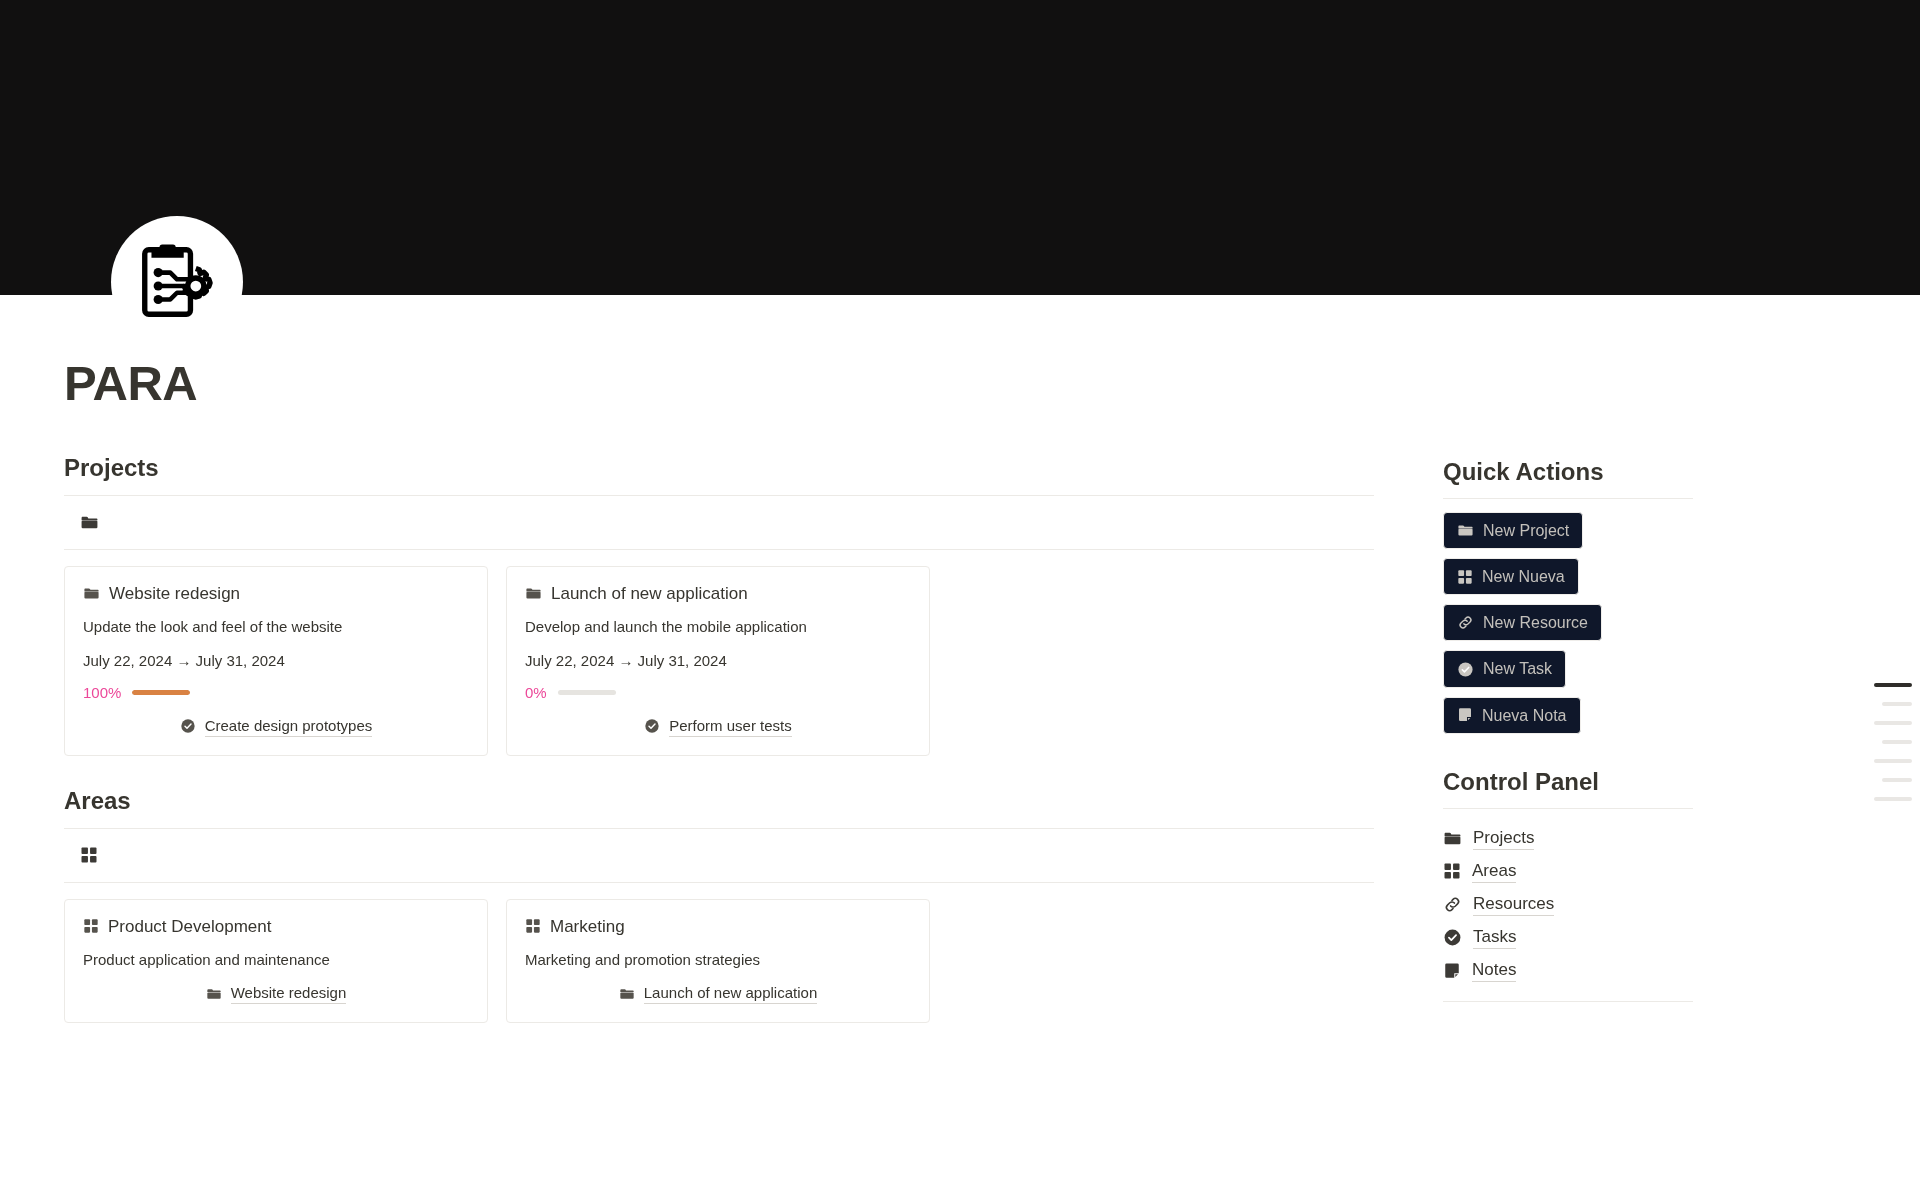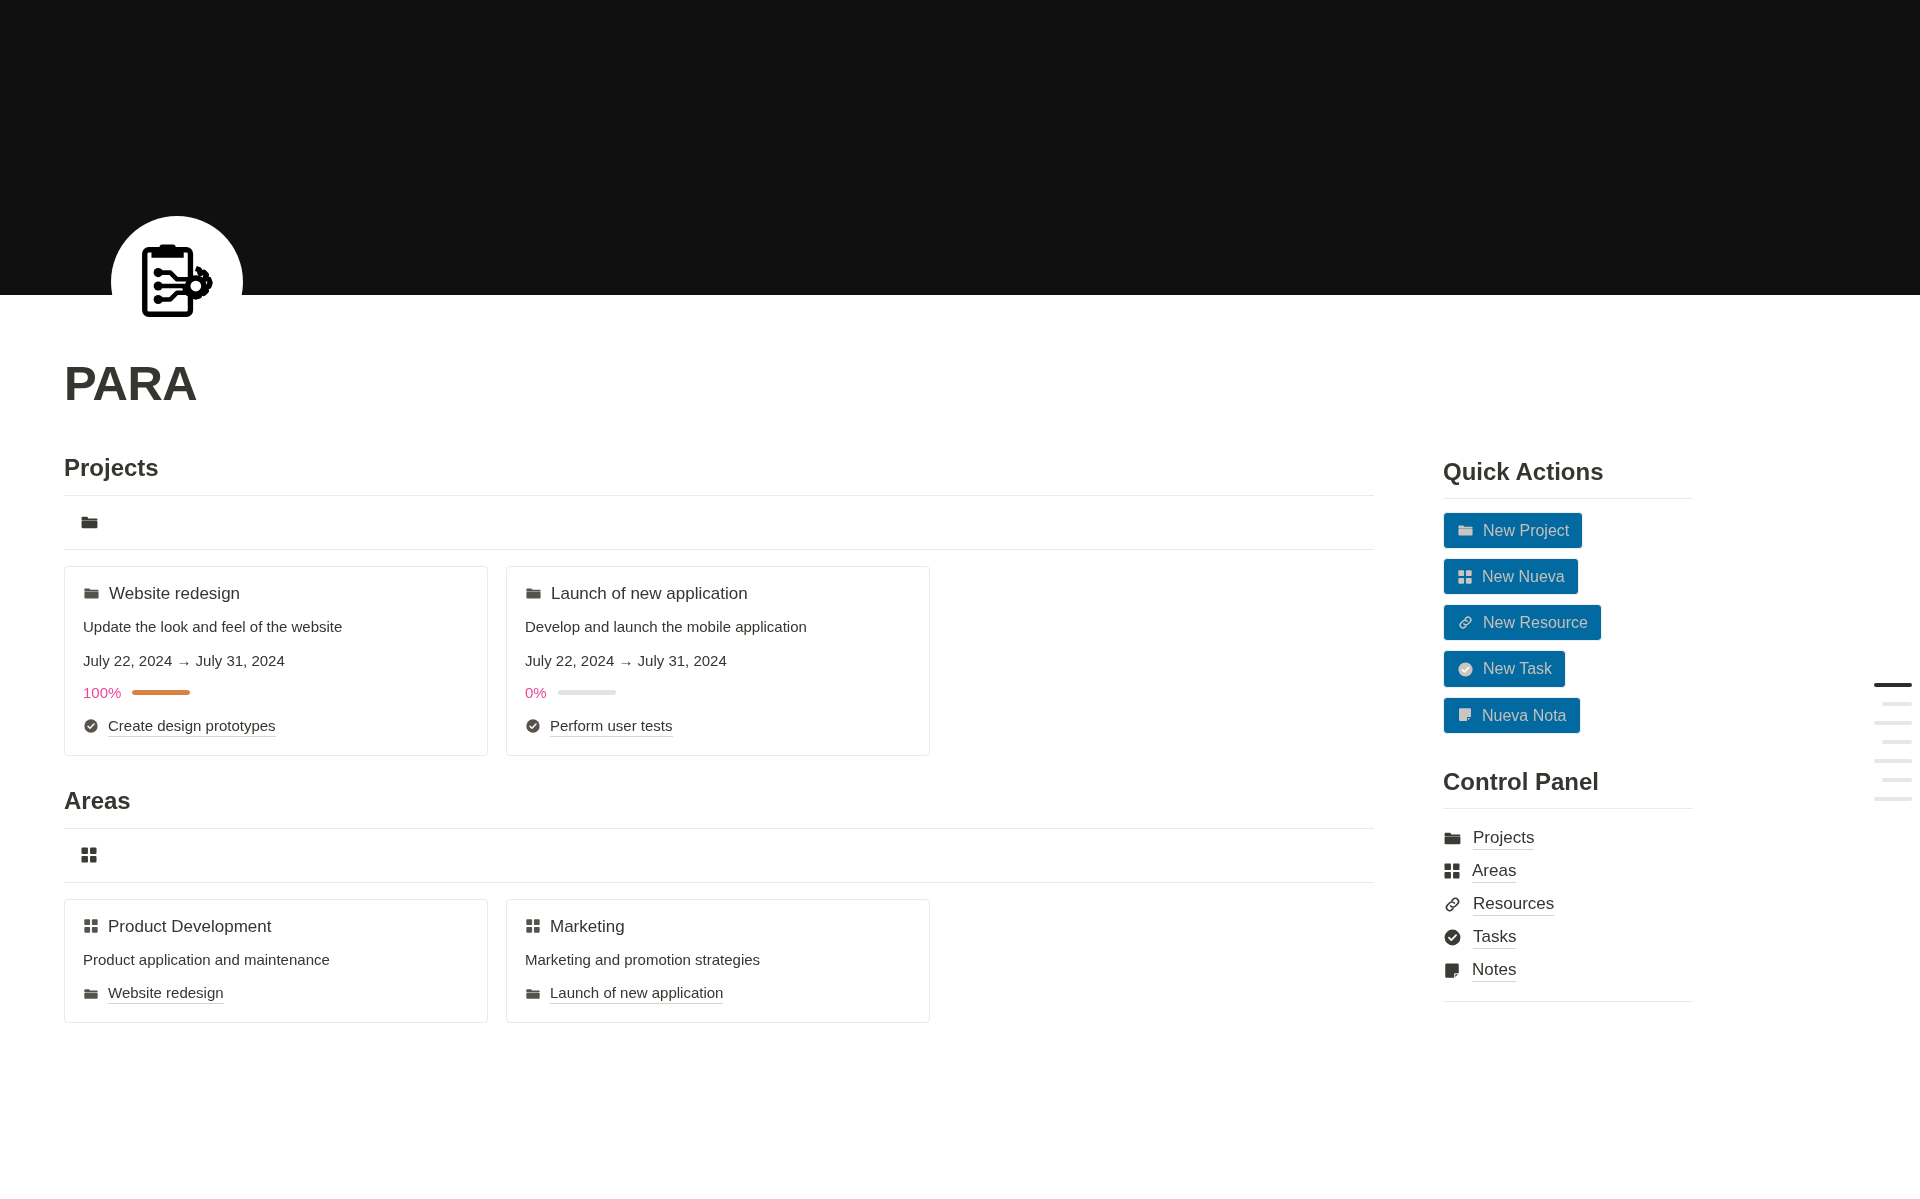--- a/index.html
+++ b/index.html
@@ -140,20 +140,21 @@
     overflow: hidden;
   }
   .bar > i { display: block; height: 100%; border-radius: 3px; background: #d98243; }
   .card-link {
     display: flex;
     align-items: center;
     gap: 9px;
     font-size: 15px;
     color: #37352f;
     line-height: 1.3;
+    justify-content: center;
   }
   .card-link .lnk { border-bottom: 1px solid #d8d5d0; }
 
   
   .side-h {
     font-size: 24px;
     font-weight: bold;
     color: #37352f;
     padding-bottom: 11px;
     line-height: 1.25;
@@ -162,21 +163,21 @@
   .qa-btn {
     display: inline-flex;
     align-items: center;
     gap: 9px;
     border: 1px solid #efedea;
     border-radius: 4px;
     padding: 8px 13px;
     font-size: 16px;
     color: #c3c0bb;
     margin-bottom: 9px;
-    background: #0369a1;
+    background: #0f172a;
     line-height: 1.2;
   }
   .qa-row { display: block; }
   .cp-link {
     display: flex;
     align-items: center;
     gap: 11px;
     font-size: 17px;
     color: #37352f;
     padding: 5px 0;

